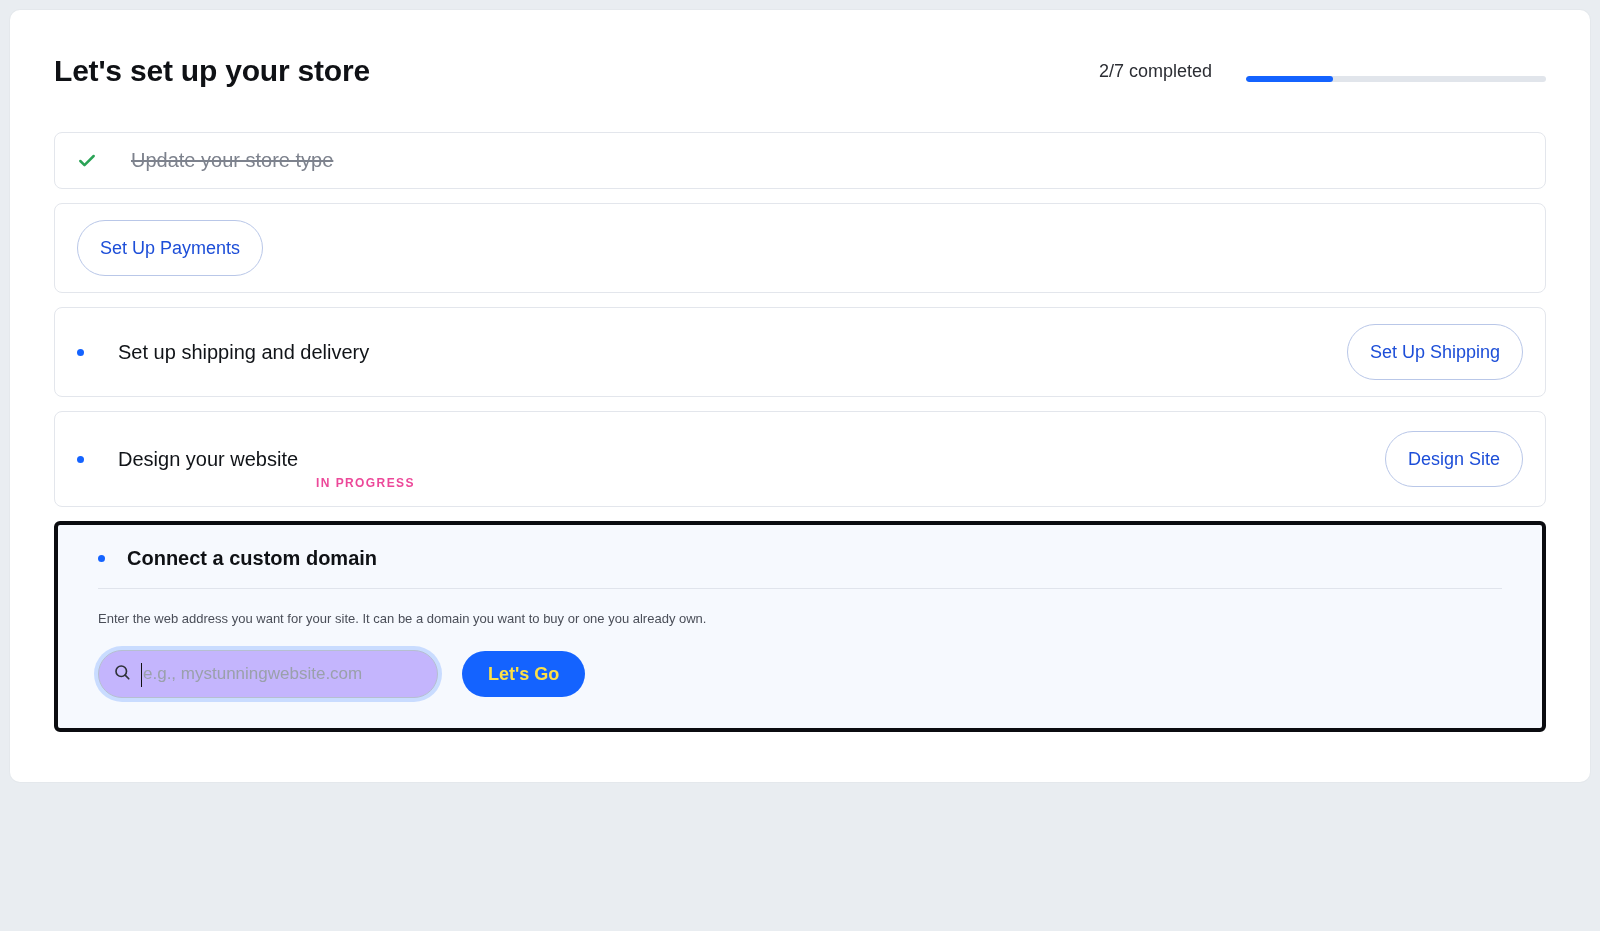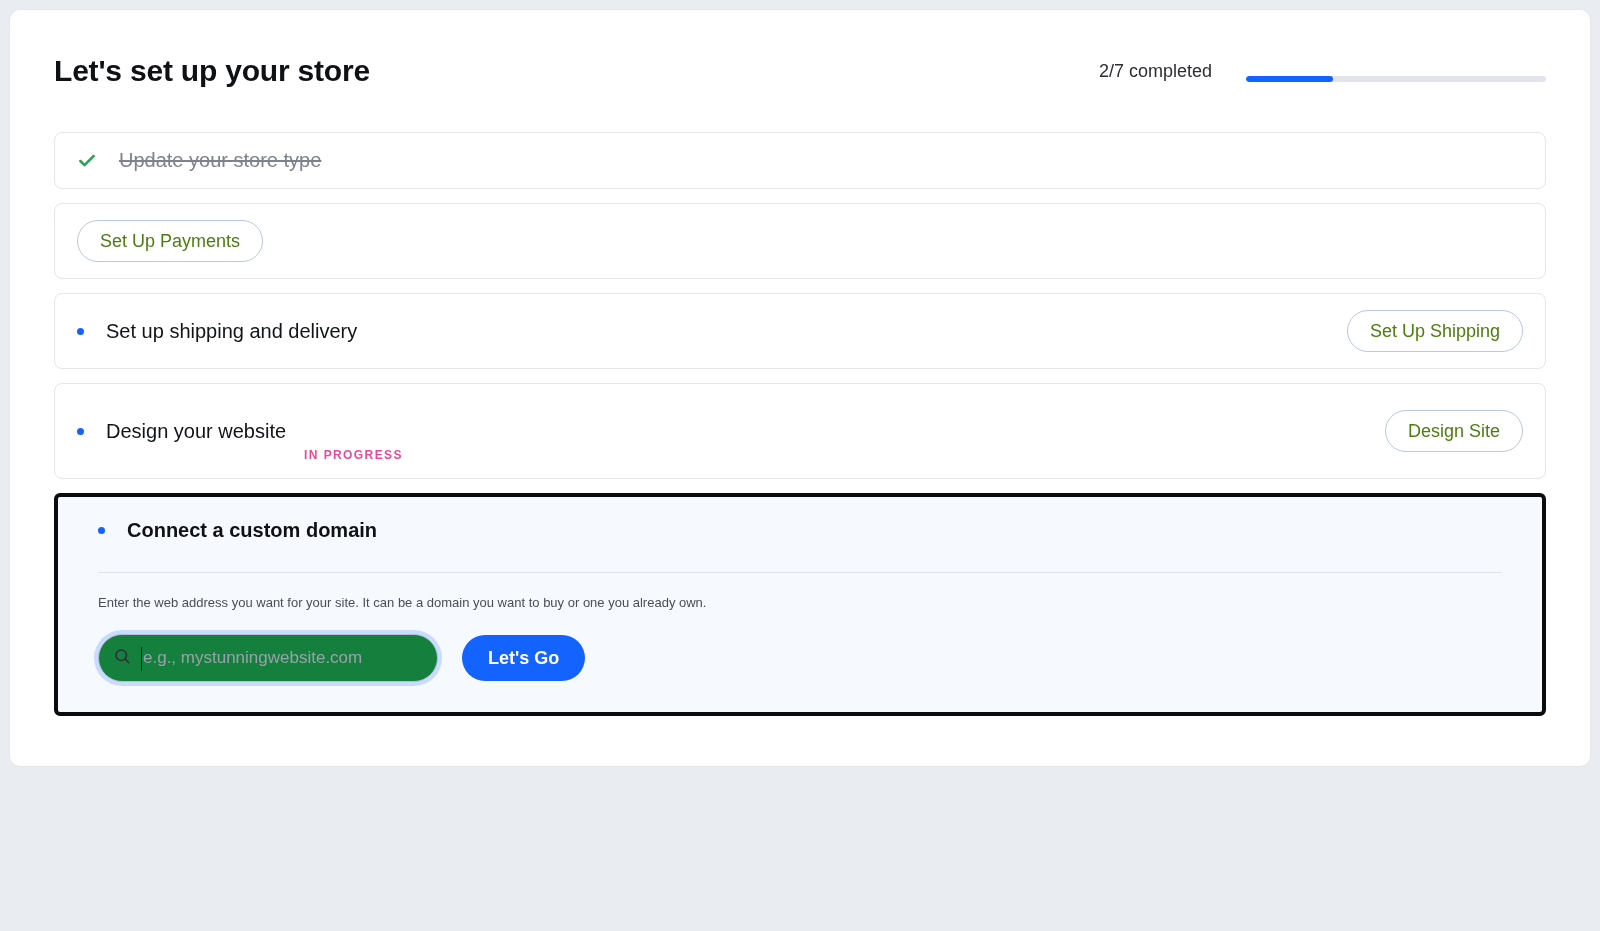--- a/index.html
+++ b/index.html
@@ -59,21 +59,21 @@
       padding: 16px 22px;
       margin-bottom: 14px;
       display: flex;
       align-items: center;
       gap: 20px;
       background: #ffffff;
     }
     .task-left {
       display: flex;
       align-items: center;
-      gap: 22px;
+      gap: 34px;
       flex: 1 1 auto;
       min-width: 0;
     }
     .bullet-dot {
       width: 7px;
       height: 7px;
       border-radius: 50%;
       background: #1463ff;
       display: inline-block;
       flex: 0 0 auto;
@@ -100,43 +100,43 @@
       display: flex;
       align-items: center;
       gap: 18px;
       text-align: right;
     }
     .pill-button {
       flex: 0 0 auto;
       display: inline-flex;
       align-items: center;
       justify-content: center;
-      height: 42px;
+      height: 56px;
       padding: 0 22px;
       border: 1px solid #b9c7e8;
       border-radius: 999px;
-      color: #4d7c0f;
+      color: #1d4ed8;
       background: #ffffff;
       font-size: 18px;
       font-weight: 500;
       cursor: pointer;
     }
 
     .expanded-item {
       border: 4px solid #0b0c10;
       border-radius: 6px;
       background: #f6f9fe;
       padding: 22px 40px 30px 40px;
       margin-bottom: 18px;
     }
     .expanded-header {
       display: flex;
       align-items: center;
       gap: 22px;
-      padding-bottom: 30px;
+      padding-bottom: 18px;
       border-bottom: 1px solid #e0e4ec;
       margin-bottom: 22px;
     }
     .expanded-title {
       font-size: 20px;
       font-weight: 800;
       color: #0f1115;
     }
     .expanded-body {
       padding-left: 0;
@@ -151,21 +151,21 @@
       align-items: center;
       gap: 24px;
     }
     .domain-input-wrap {
       position: relative;
       display: inline-flex;
       align-items: center;
       height: 48px;
       width: 340px;
       border-radius: 999px;
-      background: #15803d;
+      background: #c4b5fd;
       border: 1px solid #b6bfd1;
       box-shadow: 0 0 0 4px #c9dcff;
       padding: 0 14px 0 44px;
     }
     .domain-input-wrap .search-icon {
       position: absolute;
       left: 14px;
       top: 50%;
       transform: translateY(-50%);
       color: #2e3138;
@@ -190,21 +190,21 @@
     }
     .primary-button {
       display: inline-flex;
       align-items: center;
       justify-content: center;
       height: 46px;
       padding: 0 26px;
       border: none;
       border-radius: 999px;
       background: #1463ff;
-      color: #ffffff;
+      color: #fde047;
       font-size: 18px;
       font-weight: 600;
       cursor: pointer;
     }
   </style>
 </head>
 <body>
 
 <div class="panel">
 

